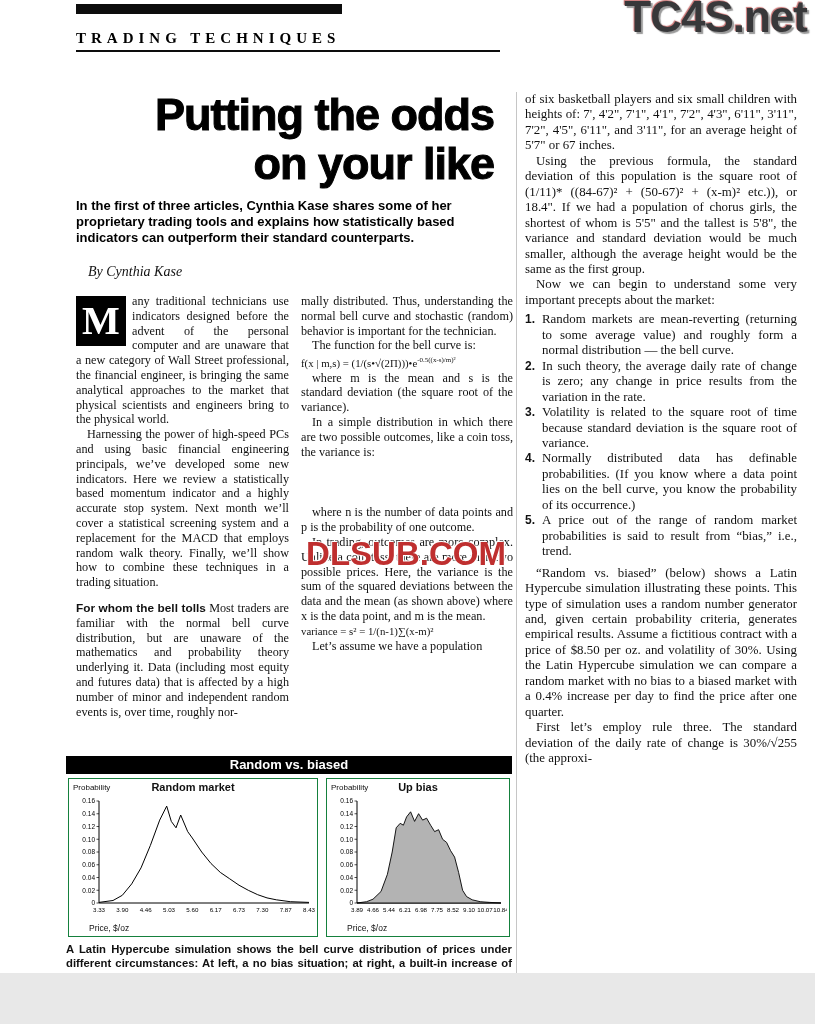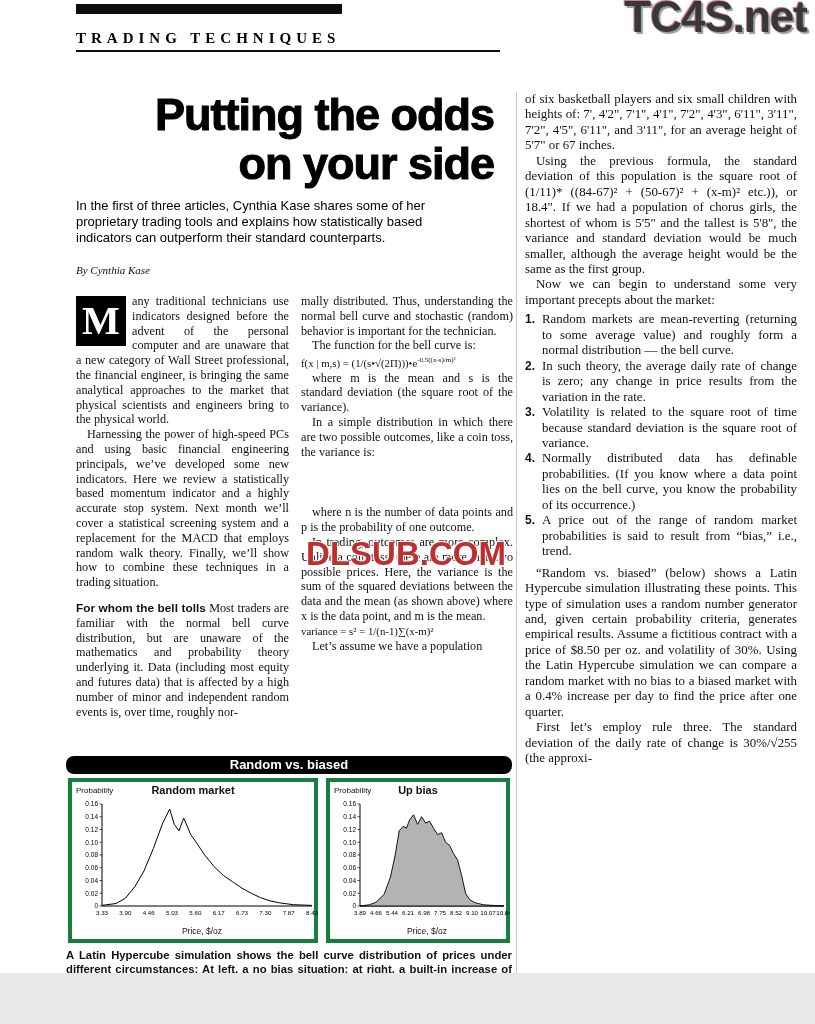--- a/index.html
+++ b/index.html
@@ -20,22 +20,22 @@
         text-shadow:1px 1px 0 #fff,-1px -1px 0 #fff,0 0 3px #fff;margin-top:48px;}
   .wm-bottom{position:absolute;left:492px;top:981px;font-family:"Liberation Sans",sans-serif;
         font-weight:bold;font-size:30px;color:#d01818;z-index:5;
         text-shadow:2px 2px 2px #999,-1px -1px 0 #fff;}
 
   
   .headline{position:absolute;left:74px;top:90px;width:420px;font-family:"Liberation Sans",sans-serif;
         font-weight:bold;font-size:45px;line-height:49px;letter-spacing:-1px;color:#000;text-align:right;
         -webkit-text-stroke:1px #000;}
   .deck{position:absolute;left:76px;top:198px;width:396px;font-family:"Liberation Sans",sans-serif;
-        font-weight:normal;font-size:13px;line-height:16px;color:#000;}
-  .byline{position:absolute;left:76px;top:264px;font-style:italic;font-size:11px;}
+        font-weight:bold;font-size:13px;line-height:16px;color:#000;}
+  .byline{position:absolute;left:88px;top:264px;font-style:italic;font-size:14px;}
 
   
   .col{position:absolute;}
   .col p{margin:0;text-align:justify;}
   .col1{left:76px;top:294px;width:213px;font-size:12.2px;line-height:14.8px;}
   .col2{left:301px;top:294px;width:212px;font-size:12.2px;line-height:14.8px;}
   .col3{left:525px;top:92px;width:272px;font-size:12.9px;line-height:15.45px;}
   .indent{text-indent:11px;}
   .dropcap{float:left;width:50px;height:50px;background:#000;color:#fff;
         font-family:"Liberation Serif",serif;font-weight:bold;font-size:40px;line-height:50px;
@@ -47,47 +47,47 @@
   .vrule{position:absolute;left:516px;top:92px;width:1px;height:888px;background:#c6c6c6;}
 
   
   .li{display:flex;margin:0;}
   .li .num{flex:none;width:17px;font-family:"Liberation Sans",sans-serif;font-weight:bold;font-size:12px;}
   .li .txt{flex:1;text-align:justify;}
 
   
   .figure{position:absolute;left:66px;top:756px;width:446px;}
   .figbar{background:#000;color:#fff;font-family:"Liberation Sans",sans-serif;font-weight:bold;
-        font-size:13px;text-align:center;height:18px;line-height:18px;border-radius:8px;}
+        font-size:13px;text-align:center;height:18px;line-height:18px;}
   .figcharts{display:flex;gap:8px;padding:4px 2px 0 2px;background:#fff;}
-  .panel{border:4px solid #15803d;padding:2px 2px 0 2px;box-sizing:border-box;background:#fff;}
+  .panel{border:1px solid #15803d;padding:2px 2px 0 2px;box-sizing:border-box;background:#fff;}
   .panel0{width:250px;}
   .panel1{width:184px;}
   .panel-head{position:relative;height:14px;font-family:"Liberation Sans",sans-serif;}
   .prob{position:absolute;left:2px;top:2px;font-size:8px;}
   .ptitle{display:block;text-align:center;font-weight:bold;font-size:11px;}
   .chart-svg{width:100%;height:128px;}
-  .xlab{text-align:center;font-size:8.5px;font-family:"Liberation Sans",sans-serif;
+  .xlab{font-size:8.5px;font-family:"Liberation Sans",sans-serif;
         padding:0 0 3px 0;margin-left:18px;}
   .figcap{font-family:"Liberation Sans",sans-serif;font-weight:bold;font-size:11.3px;
         line-height:13.8px;margin-top:6px;text-align:justify;}
 </style>
 </head>
 <body>
 
 <div class="page">
 
   <div class="topbar"></div>
   <div class="section-title">TRADING TECHNIQUES</div>
   <div class="section-rule"></div>
   <div class="wm-top">TC4S.net</div>
 
   <div class="headline">
     <div>Putting the odds</div>
-    <div>on your side</div>
+    <div>on your like</div>
   </div>
   <div class="deck">In the first of three articles, Cynthia Kase shares some of her proprietary trading tools and explains how statistically based indicators can outperform their standard counterparts.</div>
   <div class="byline">By Cynthia Kase</div>
 
   <div class="vrule"></div>
 
   <div class="col col1">
     <p>
       <span class="dropcap">M</span><span>any traditional technicians use indicators designed before the advent of the personal computer and are unaware that a new category of Wall Street professional, the financial engineer, is bringing the same analytical approaches to the market that physical scientists and engineers bring to the physical world.</span>
     </p>

